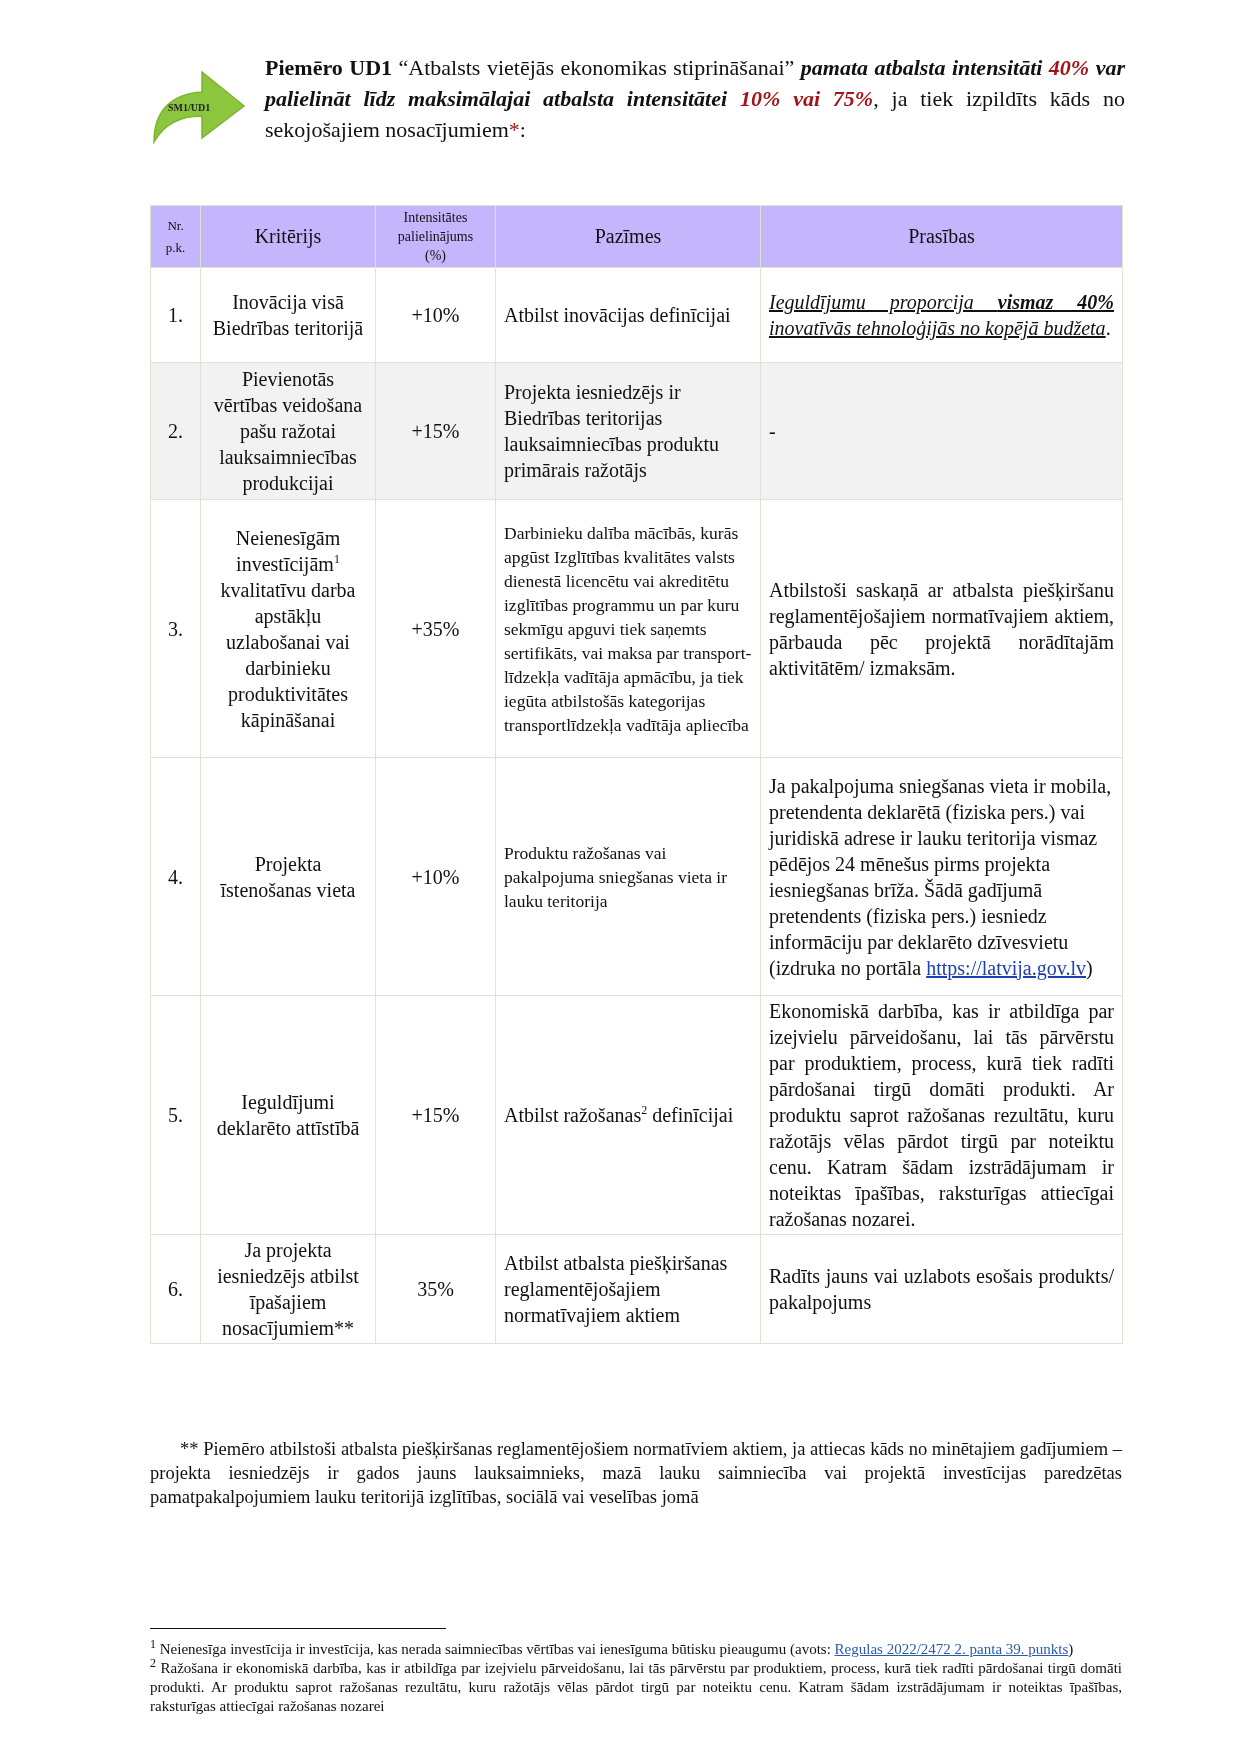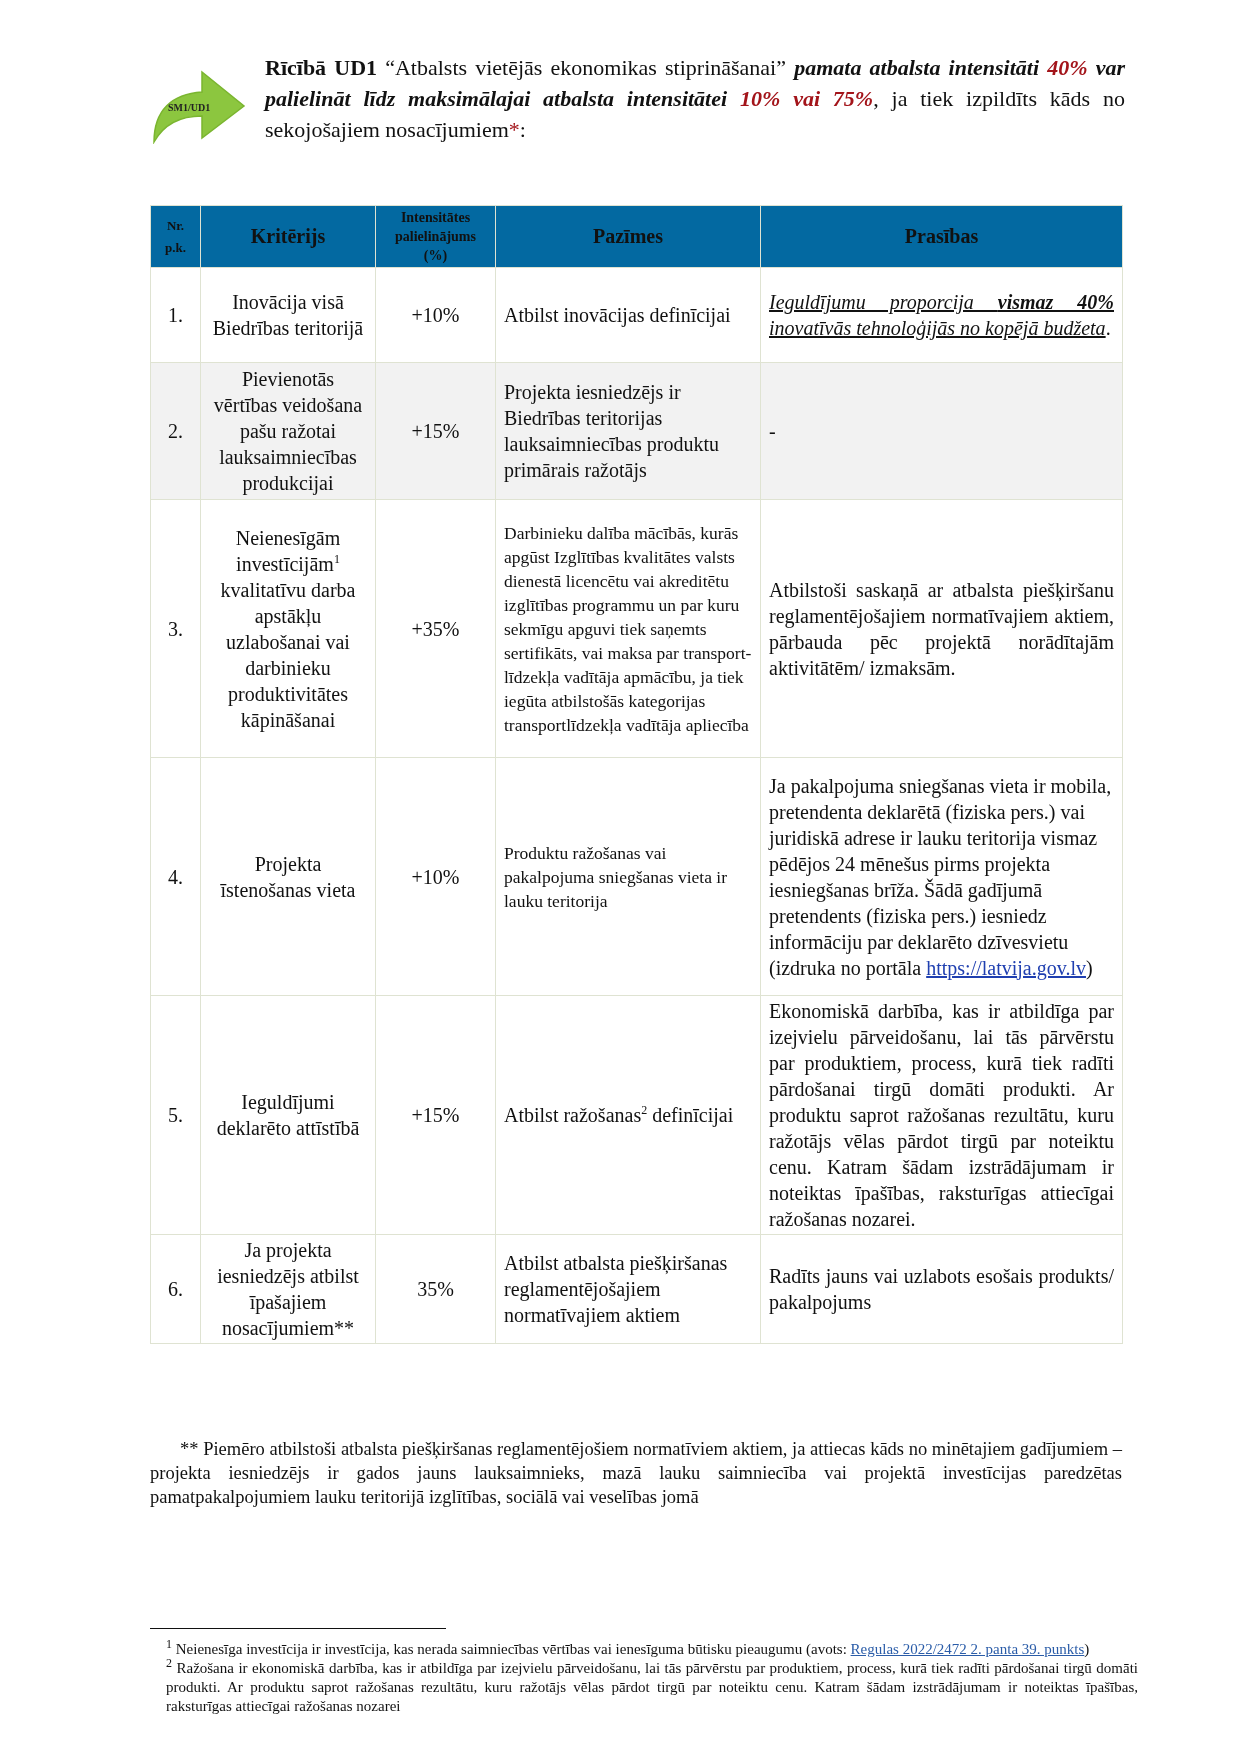--- a/index.html
+++ b/index.html
@@ -12,21 +12,21 @@
   .arrow-label { position: absolute; left: 18px; top: 44px; font-family: Liberation Serif, serif;
                  font-size: 10px; font-weight: bold; color: #222; }
   .intro-text { margin-left: 115px; font-size: 22px; line-height: 31px; text-align: justify; }
   .intro-text b { font-weight: bold; }
   .intro-text .bi { font-weight: bold; font-style: italic; }
   .red { color: #a3141a; }
 
   table.criteria { position: absolute; left: 150px; top: 205px; width: 972px; border-collapse: collapse;
                    table-layout: fixed; }
   table.criteria th, table.criteria td { border: 1.5px solid #dfe3d2; vertical-align: middle; padding: 2px 8px; }
-  table.criteria thead th { background: #0369a1; font-weight: bold; text-align: center; height: 55px; }
+  table.criteria thead th { background: #c4b5fd; font-weight: normal; text-align: center; height: 55px; }
   .th-nr { font-size: 13px; line-height: 22px; }
   .th-big { font-size: 20px; }
   .th-int { font-size: 14px; line-height: 19px; }
   td { font-size: 20px; line-height: 26px; }
   td.c-nr { text-align: center; }
   td.c-crit, td.c-int { text-align: center; }
   td.c-paz { text-align: left; }
   td.c-pr { text-align: justify; }
   td.small { font-size: 17.5px; line-height: 24px; }
   tr.shaded td { background: #f2f2f2; }
@@ -34,36 +34,36 @@
   .u-it b { font-weight: bold; }
   a.link { color: #1f3fb0; text-decoration: underline; }
   sup { font-size: 12px; line-height: 0; }
 
   .notes { position: absolute; left: 150px; top: 1437px; width: 972px; font-size: 18.5px; line-height: 24px; }
   .note-red { color: #a3141a; font-weight: bold; font-style: italic; text-indent: 30px; margin: 0; text-align: justify; }
   .note-red .ul { text-decoration: underline; }
   .note-2 { text-indent: 30px; margin: 0; text-align: justify; }
 
   .fn-rule { position: absolute; left: 150px; top: 1628px; width: 296px; border-top: 1.5px solid #111; }
-  .footnotes { position: absolute; left: 166px; top: 1640px; width: 972px; font-size: 15px; line-height: 19px; }
+  .footnotes { position: absolute; left: 150px; top: 1640px; width: 972px; font-size: 15px; line-height: 19px; }
   .footnotes p { margin: 0; text-align: justify; }
   .footnotes a { color: #2a5ca8; text-decoration: underline; }
 </style>
 </head>
 <body>
 
 <div class="intro">
   <div class="arrow-logo">
     <svg viewBox="0 0 96 86">
       <path d="M4,84 C4,52 22,36 52,34 L52,14 L94,48 L52,80 L52,58 C30,58 14,66 4,84 Z" fill="#8cc63f" stroke="#7ab52f" stroke-width="1.5"></path>
     </svg>
     <span class="arrow-label">SM1/UD1</span>
   </div>
   <p class="intro-text" style="margin-top:0;">
-    <b>Rīcībā UD1</b><span> “Atbalsts vietējās ekonomikas stiprināšanai” </span><span class="bi">pamata atbalsta intensitāti</span>
+    <b>Piemēro UD1</b><span> “Atbalsts vietējās ekonomikas stiprināšanai” </span><span class="bi">pamata atbalsta intensitāti</span>
     <span class="bi red">40%</span><span class="bi"> var palielināt līdz maksimālajai atbalsta intensitātei </span><span class="bi red">10% vai 75%</span><span>, ja tiek izpildīts kāds no sekojošajiem nosacījumiem</span><span class="red">*</span><span>:</span>
   </p>
 </div>
 
 <table class="criteria">
   <colgroup>
     <col style="width:50px">
       <col style="width:175px">
       <col style="width:120px">
       <col style="width:265px">

